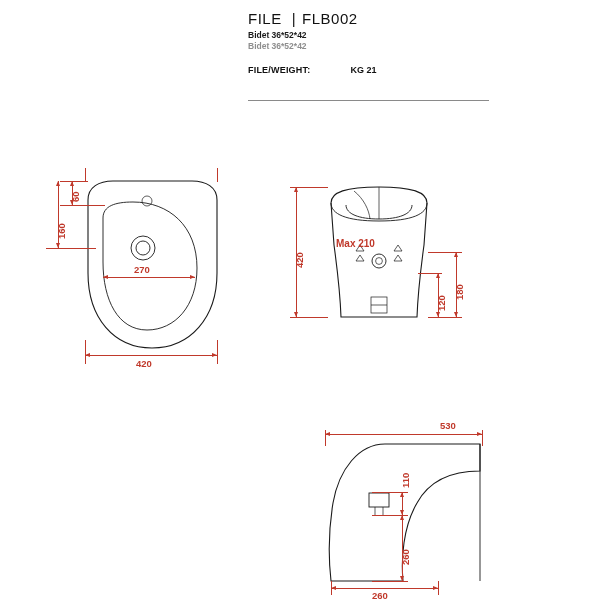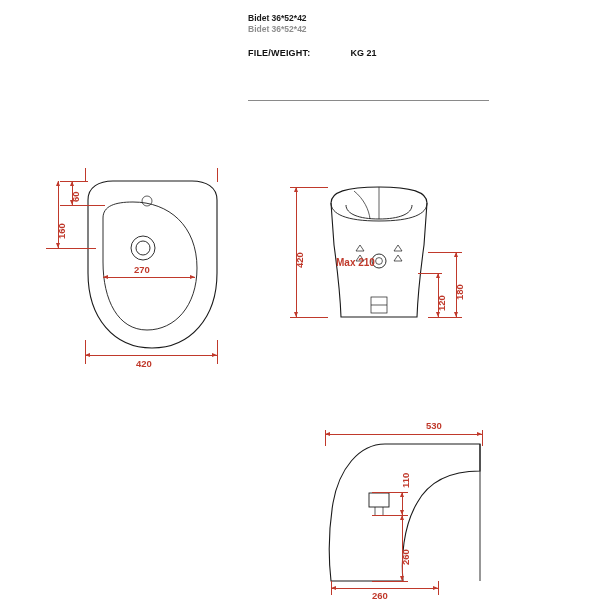--- a/index.html
+++ b/index.html
@@ -134,20 +134,25 @@
   }
 
   .view { position: absolute; }
 </style>
 </head>
 <body>
 
 <div id="page">
 
   <div class="header">
+    <div class="title-row">
+      <span class="title-main">FILE</span>
+      <span class="title-sep">|</span>
+      <span class="title-code">FLB002</span>
+    </div>
     <div class="subtitle">Bidet 36*52*42</div>
     <div class="subtitle second">Bidet 36*52*42</div>
     <div class="weight-row">
       <span class="weight-label">FILE/WEIGHT:</span>
       <span class="weight-value">KG 21</span>
     </div>
   </div>
   <div class="header-rule"></div>
 
   <div class="view" style="left:0; top:0; width:260px; height:400px;">
@@ -206,21 +211,21 @@
       <circle class="thin2" cx="55" cy="76" r="3.4"></circle>
       <rect class="thin2" x="47" y="112" width="16" height="16"></rect>
       <path class="thin2" d="M47,120 L63,120"></path>
 
       <path class="thin2" d="M36,60 L40,66 L32,66 Z"></path>
       <path class="thin2" d="M74,60 L78,66 L70,66 Z"></path>
       <path class="thin2" d="M36,70 L40,76 L32,76 Z"></path>
       <path class="thin2" d="M74,70 L78,76 L70,76 Z"></path>
     </svg>
 
-    <div class="dim-text" style="left:76px; top:238px; font-size:10px;margin-top:19px;">Max 210</div>
+    <div class="dim-text" style="left:76px; top:238px; font-size:10px;">Max 210</div>
 
     <div class="ext-line h-line" style="left:30px; top:187px; width:38px;"></div>
     <div class="ext-line h-line" style="left:30px; top:317px; width:38px;"></div>
     <div class="dim-line v-line" style="left:36px; top:187px; height:130px;"></div>
     <div class="arrow up" style="left:33.5px; top:187px;"></div>
     <div class="arrow down" style="left:33.5px; top:312px;"></div>
     <div class="dim-text vert" style="left:34px; top:268px;">420</div>
 
     <div class="ext-line h-line" style="left:168px; top:252px; width:34px;"></div>
     <div class="ext-line h-line" style="left:168px; top:317px; width:34px;"></div>
@@ -246,21 +251,21 @@
 
       <rect class="thin" x="44" y="52" width="20" height="14"></rect>
       <path class="thin2" d="M50,66 L50,74 M58,66 L58,74"></path>
     </svg>
 
     <div class="ext-line v-line" style="left:65px; top:30px; height:16px;"></div>
     <div class="ext-line v-line" style="left:222px; top:30px; height:16px;"></div>
     <div class="dim-line h-line" style="left:65px; top:34px; width:157px;"></div>
     <div class="arrow left" style="left:65px; top:31.5px;"></div>
     <div class="arrow right" style="left:217px; top:31.5px;"></div>
-    <div class="dim-text" style="left:134px; top:20px;padding-left:32px;">530</div>
+    <div class="dim-text" style="left:148px; top:20px;padding-left:32px;">530</div>
 
     <div class="ext-line h-line" style="left:112px; top:92px; width:36px;"></div>
     <div class="ext-line h-line" style="left:112px; top:115px; width:36px;"></div>
     <div class="dim-line v-line" style="left:142px; top:92px; height:23px;"></div>
     <div class="arrow up" style="left:139.5px; top:92px;"></div>
     <div class="arrow down" style="left:139.5px; top:110px;"></div>
     <div class="dim-text vert" style="left:140px; top:88px;">110</div>
 
     <div class="ext-line h-line" style="left:112px; top:181px; width:36px;"></div>
     <div class="dim-line v-line" style="left:142px; top:115px; height:66px;"></div>

